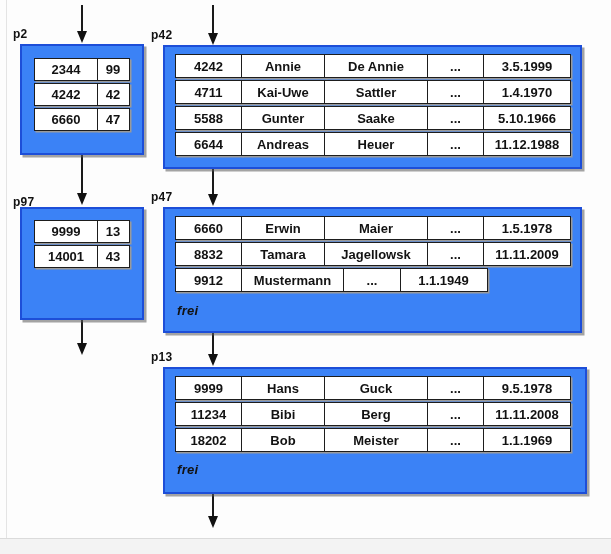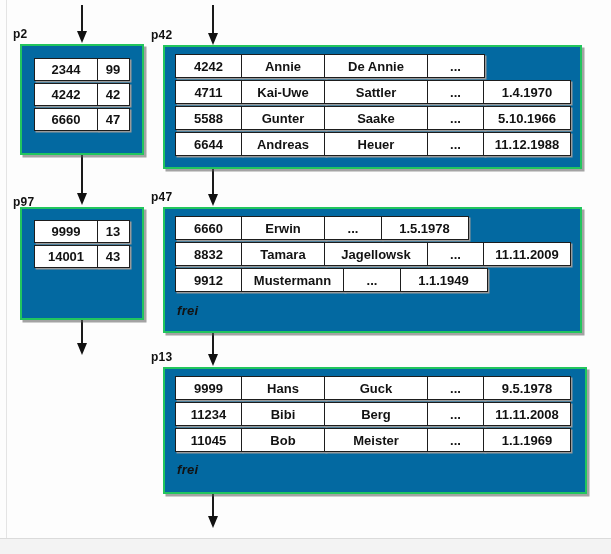--- a/index.html
+++ b/index.html
@@ -9,21 +9,21 @@
     font-family:"Liberation Sans","DejaVu Sans",sans-serif;
     color:#121212;
   }
   .frame-left{position:absolute;left:6px;top:0;width:1px;height:554px;background:#e4e4e4;}
   .frame-bottom{position:absolute;left:0;top:538px;width:611px;height:16px;background:#f3f3f3;border-top:1px solid #dbdbdb;box-sizing:border-box;}
 
   .page-label{
     position:absolute;font-size:12px;font-weight:bold;letter-spacing:.2px;
   }
   .pagebox{
-    position:absolute;background:#0369a1;border:2px solid #22c55e;
+    position:absolute;background:#3b82f6;border:2px solid #1d4ed8;
     box-shadow:2.5px 2.5px 0 rgba(90,90,90,.55);box-sizing:border-box;
   }
   .tbl{position:absolute;}
   .trow{display:flex;margin-bottom:2px;}
   .cell{
     background:#fff;border:1.5px solid #1d1d1d;box-sizing:border-box;
     box-shadow:1.5px 1.5px 0 #9a9a9a;
     display:flex;align-items:center;justify-content:center;
     font-size:13px;font-weight:bold;white-space:nowrap;
     margin-left:-1.5px;
@@ -101,20 +101,21 @@
   </div>
 
   <div class="page-label" style="left:151px;top:28px;">p42</div>
   <div class="pagebox" style="left:163px;top:45px;width:419px;height:124px;">
     <div class="tbl" style="left:10px;top:7px;">
       <div class="trow rrow">
         <div class="cell c0">4242</div>
         <div class="cell c1">Annie</div>
         <div class="cell c2">De Annie</div>
         <div class="cell c3">...</div>
+        <div class="cell c4">3.5.1999</div>
       </div>
       <div class="trow rrow">
         <div class="cell c0">4711</div>
         <div class="cell c1">Kai-Uwe</div>
         <div class="cell c2">Sattler</div>
         <div class="cell c3">...</div>
         <div class="cell c4">1.4.1970</div>
       </div>
       <div class="trow rrow">
         <div class="cell c0">5588</div>
@@ -146,20 +147,21 @@
       </div>
     </div>
   </div>
 
   <div class="page-label" style="left:151px;top:190px;">p47</div>
   <div class="pagebox" style="left:163px;top:207px;width:419px;height:126px;">
     <div class="tbl" style="left:10px;top:7px;">
       <div class="trow rrow">
         <div class="cell c0">6660</div>
         <div class="cell c1">Erwin</div>
+        <div class="cell c2">Maier</div>
         <div class="cell c3">...</div>
         <div class="cell c4">1.5.1978</div>
       </div>
       <div class="trow rrow">
         <div class="cell c0">8832</div>
         <div class="cell c1">Tamara</div>
         <div class="cell c2">Jagellowsk</div>
         <div class="cell c3">...</div>
         <div class="cell c4">11.11.2009</div>
       </div>
@@ -184,21 +186,21 @@
         <div class="cell c4">9.5.1978</div>
       </div>
       <div class="trow rrow">
         <div class="cell c0">11234</div>
         <div class="cell c1">Bibi</div>
         <div class="cell c2">Berg</div>
         <div class="cell c3">...</div>
         <div class="cell c4">11.11.2008</div>
       </div>
       <div class="trow rrow">
-        <div class="cell c0">11045</div>
+        <div class="cell c0">18202</div>
         <div class="cell c1">Bob</div>
         <div class="cell c2">Meister</div>
         <div class="cell c3">...</div>
         <div class="cell c4">1.1.1969</div>
       </div>
     </div>
     <div class="free" style="left:12px;top:93px;">frei</div>
   </div>
 
 </div>

